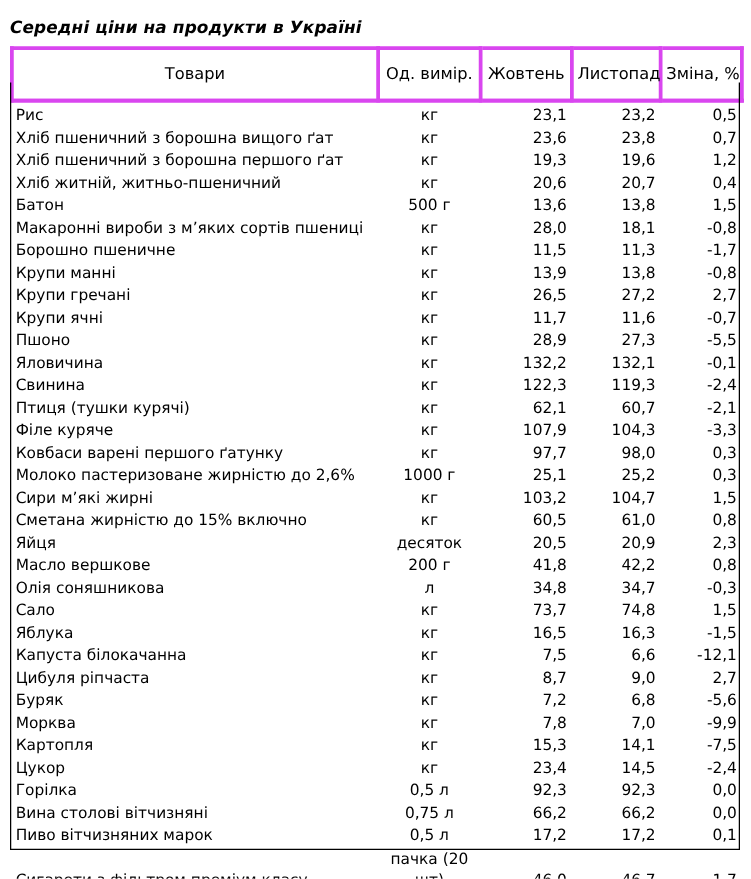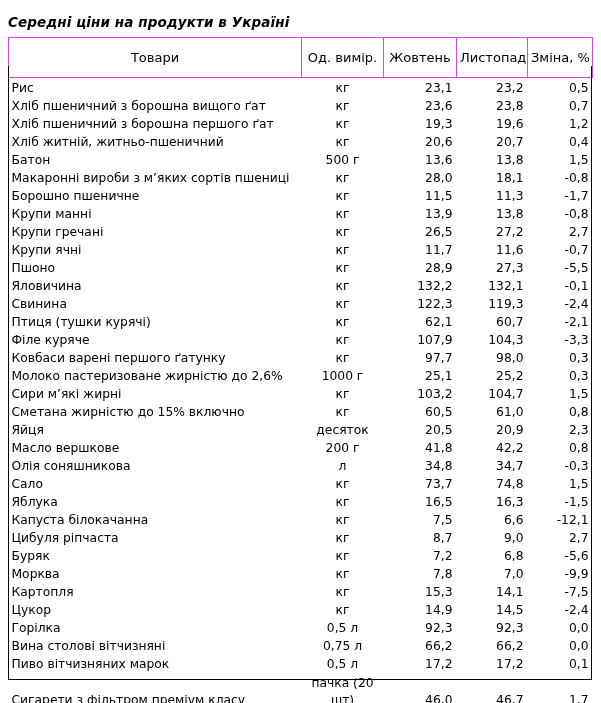--- a/index.html
+++ b/index.html
@@ -41,21 +41,21 @@
     table-layout: fixed;
     font-size: 12.3px;
   }
   #price-table col.c-name  { width: 293px; }
   #price-table col.c-unit  { width: 82px; }
   #price-table col.c-oct   { width: 73px; }
   #price-table col.c-nov   { width: 71px; }
   #price-table col.c-chg   { width: 65px; }
 
   #price-table thead th {
-    border: 1px solid #d946ef;
+    border: 3px solid #d946ef;
     font-weight: normal;
     font-size: 13px;
     padding: 4px 3px 5px 3px;
     height: 30px;
     vertical-align: middle;
     text-align: center;
     white-space: nowrap;
   }
   #price-table tbody td {
     border: none;
@@ -325,21 +325,21 @@
         <tr>
           <td class="name">Картопля</td>
           <td class="unit">кг</td>
           <td class="num">15,3</td>
           <td class="num">14,1</td>
           <td class="num">-7,5</td>
         </tr>
         <tr>
           <td class="name">Цукор</td>
           <td class="unit">кг</td>
-          <td class="num">14,9</td>
+          <td class="num">23,4</td>
           <td class="num">14,5</td>
           <td class="num">-2,4</td>
         </tr>
         <tr>
           <td class="name">Горілка</td>
           <td class="unit">0,5 л</td>
           <td class="num">92,3</td>
           <td class="num">92,3</td>
           <td class="num">0,0</td>
         </tr>

